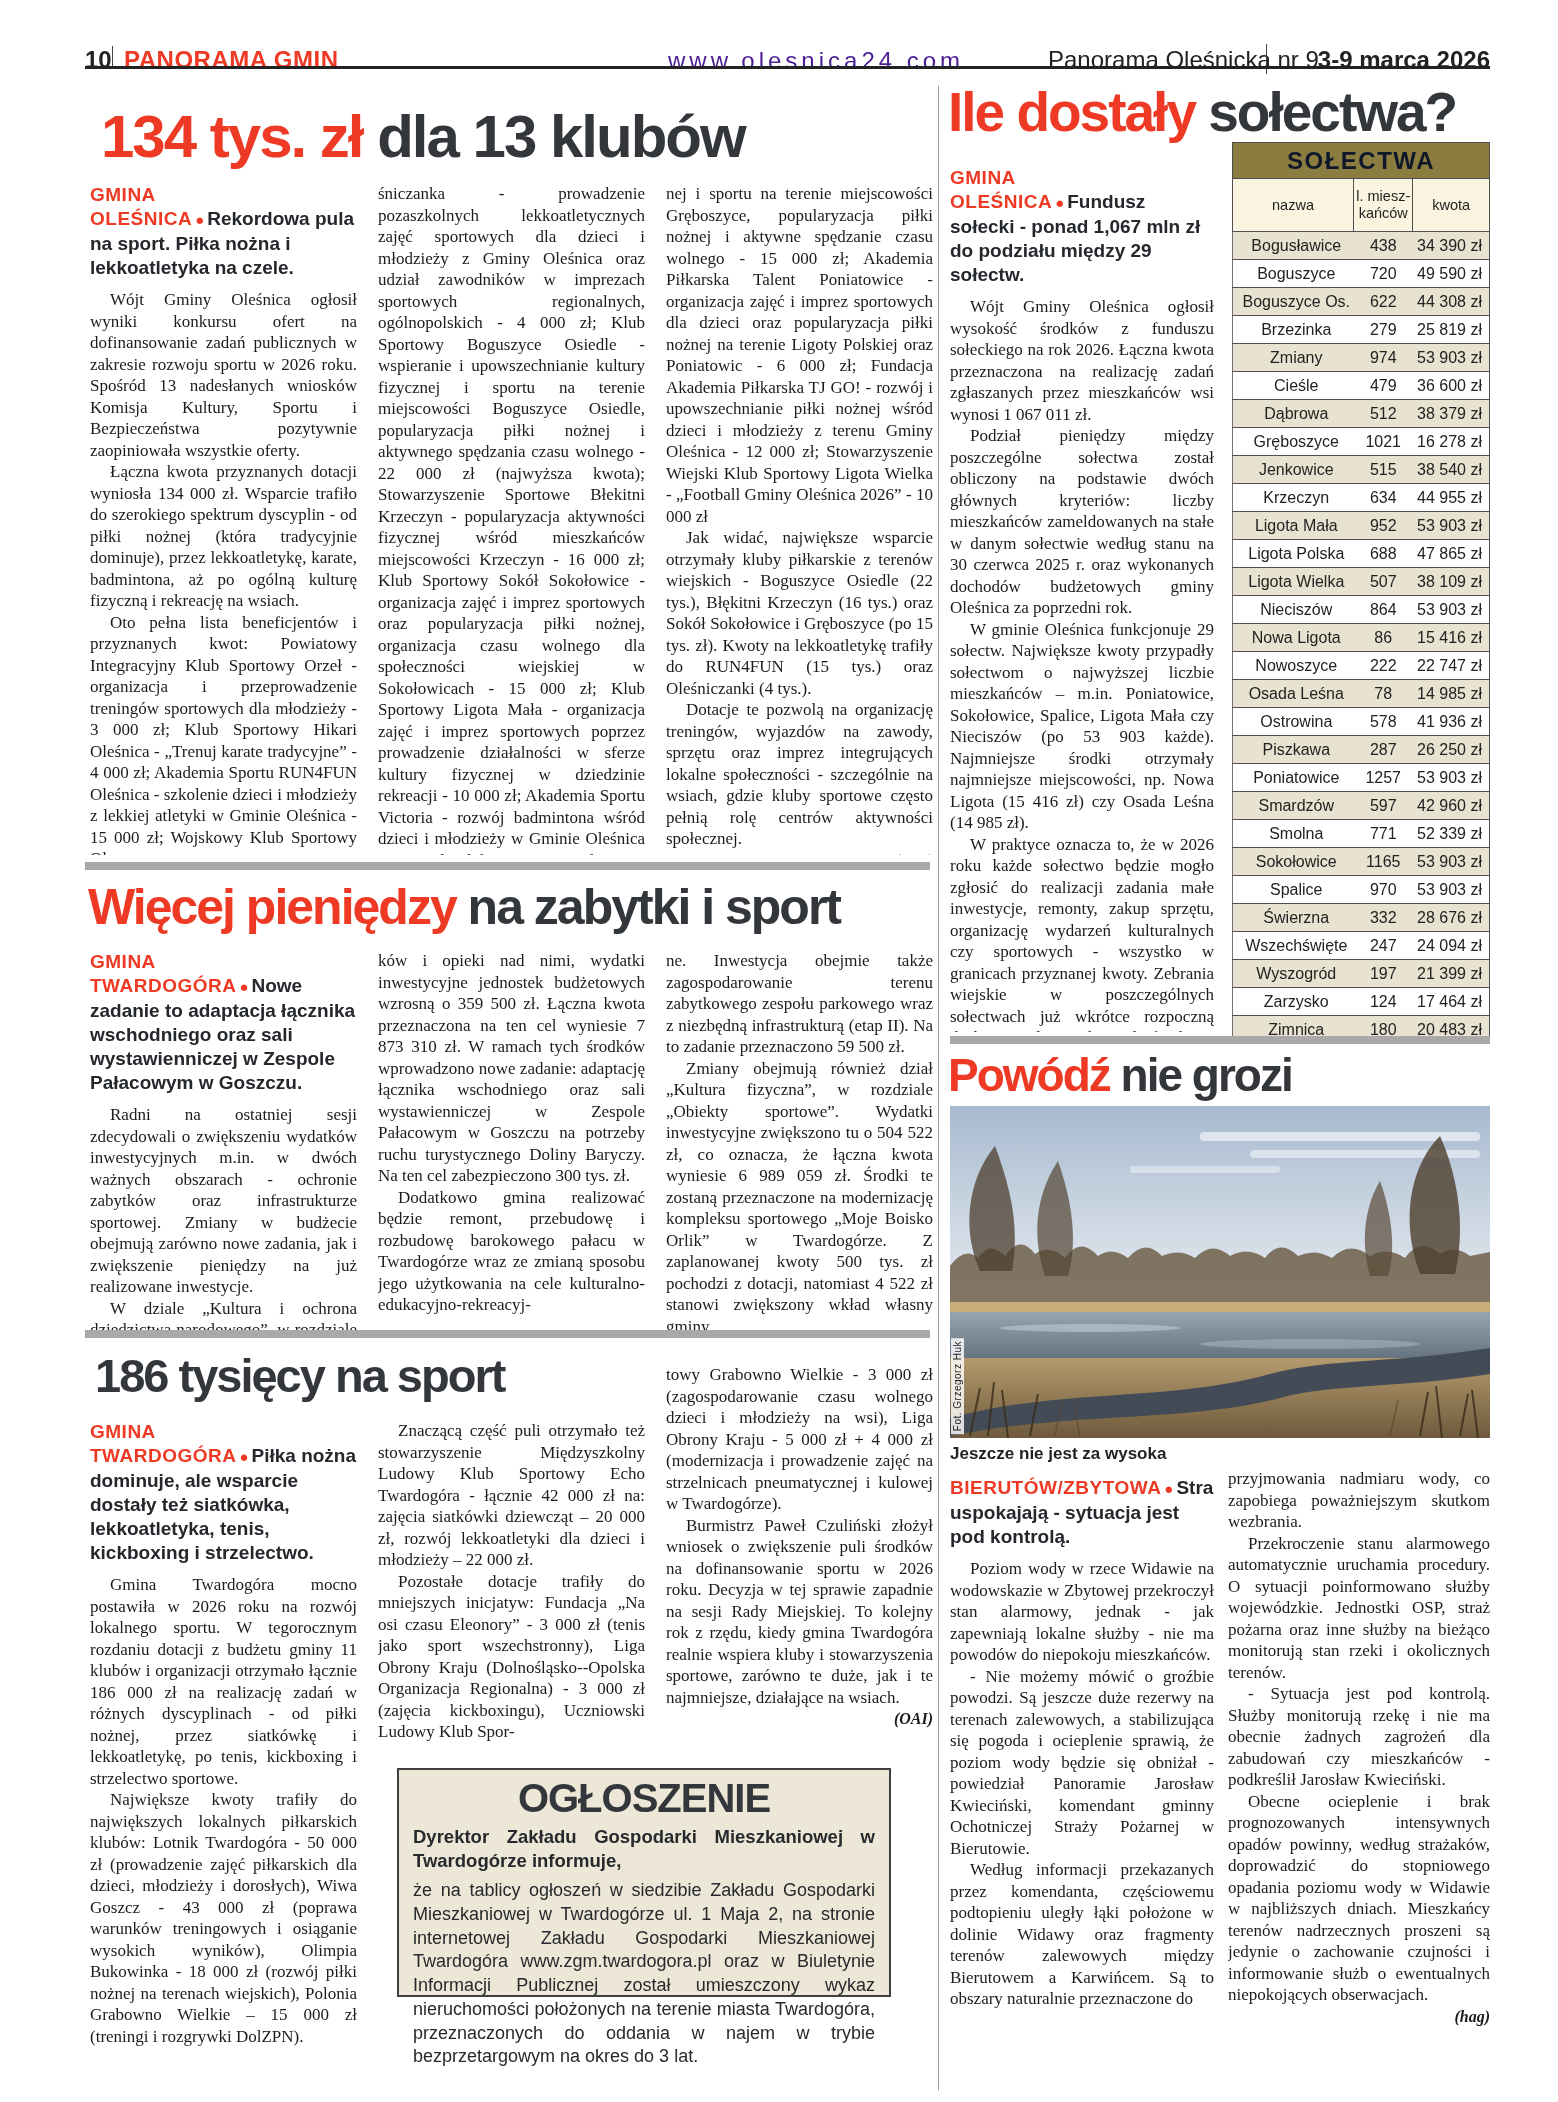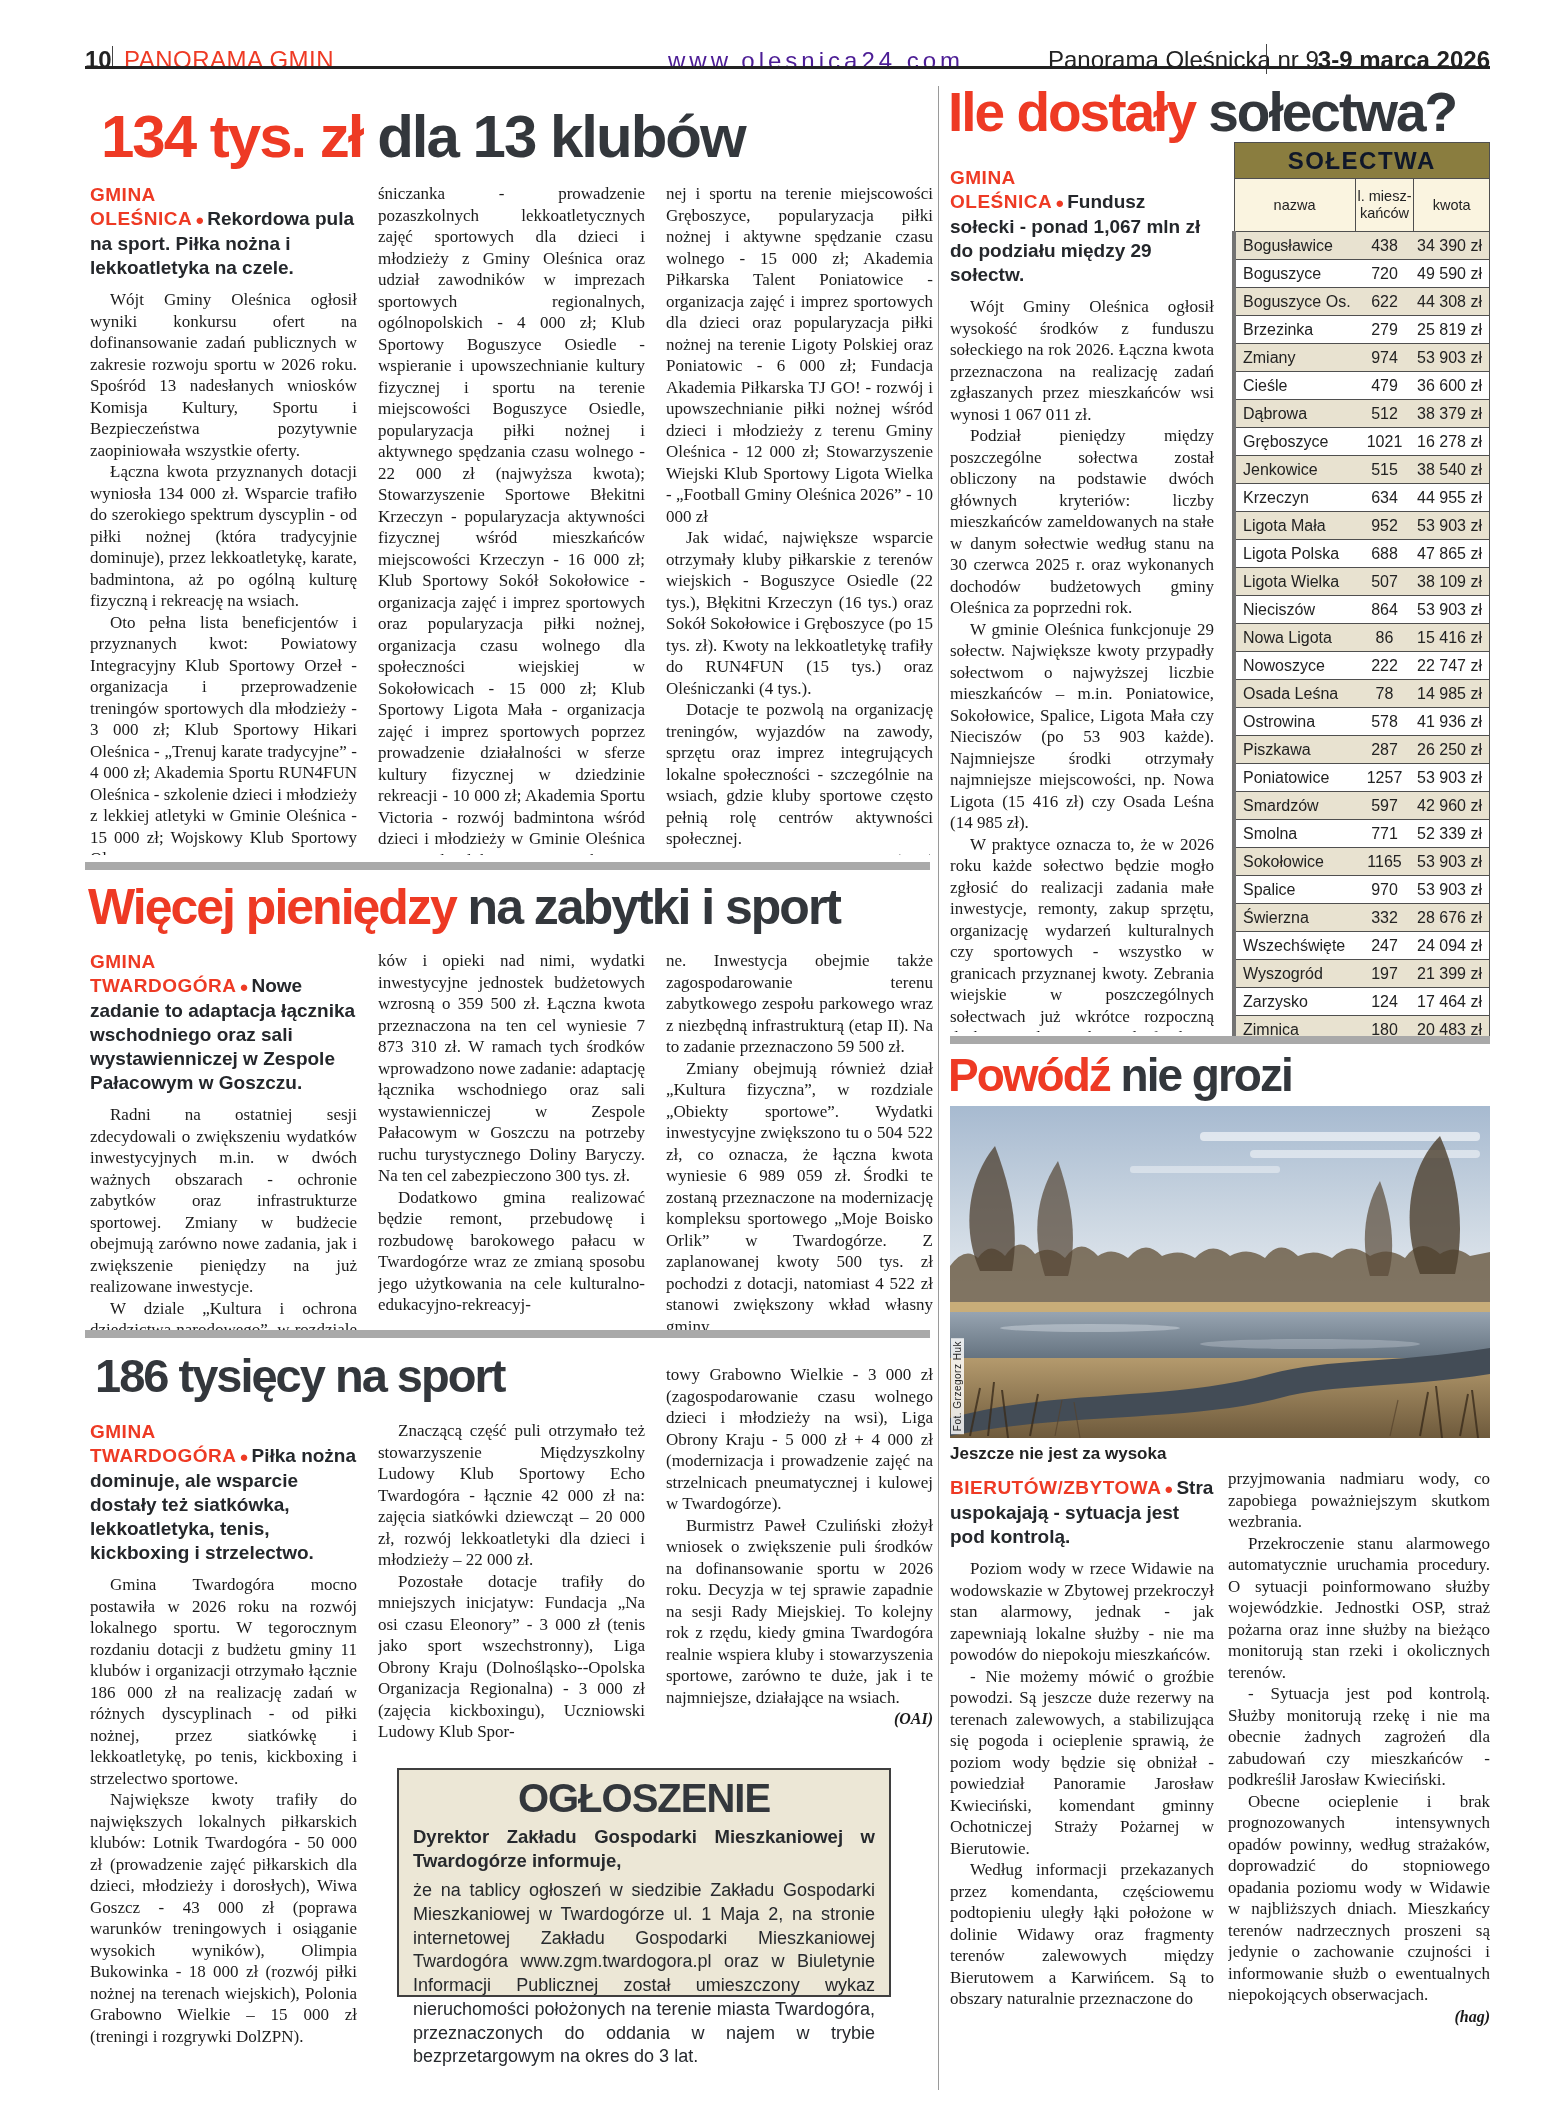--- a/index.html
+++ b/index.html
@@ -14,21 +14,21 @@
     --rule:#222;
   }
   html,body{margin:0;padding:0;background:#fff;}
   #page{position:relative;width:1558px;height:2102px;background:#fff;overflow:hidden;
         font-family:"Liberation Serif",serif;color:var(--ink);}
   .abs{position:absolute;}
 
   
   .hdr{font-family:"Liberation Sans",sans-serif;font-size:24px;color:#222;white-space:nowrap;}
   .hdr.b{font-weight:bold;}
-  .hdr.red{color:var(--red);font-weight:normal;letter-spacing:.5px;}
+  .hdr.red{color:var(--red);font-weight:bold;letter-spacing:.5px;}
   .hdr.spread{letter-spacing:4px;color:#4c1d95;}
   .vbar{width:1px;background:#444;}
   #head-rule{left:85px;top:66px;width:1405px;height:3px;background:var(--rule);}
 
   
   .hl{font-family:"Liberation Sans",sans-serif;font-weight:bold;letter-spacing:-2px;
       color:var(--dark);white-space:nowrap;line-height:1.02;}
   .hl .red{color:var(--red);}
 
   
@@ -51,21 +51,21 @@
 
   
   #sol-table{left:1232px;top:142px;width:258px;border-collapse:collapse;
              font-family:"Liberation Sans",sans-serif;}
   #sol-table,#sol-table td,#sol-table th{border:1px solid #4f4f4f;}
   #sol-title{background:var(--olive);color:#0f172a;font-size:24px;font-weight:bold;
              letter-spacing:1.5px;text-align:center;height:33px;}
   .sol-sub{background:var(--cream);font-size:14.5px;font-weight:normal;color:#222;
            text-align:center;height:50px;line-height:1.15;vertical-align:middle;}
   #sol-body td{height:25px;font-size:16px;color:#222;border-left:none;border-right:none;}
-  #sol-body td.c0{padding-left:7px;text-align:left;border-left:4px solid #737373;}
+  #sol-body td.c0{padding-left:7px;text-align:center;border-left:1px solid #737373;}
   #sol-body td.c1{text-align:center;}
   #sol-body td.c2{text-align:right;padding-right:7px;border-right:1px solid #4f4f4f;}
   #sol-body tr:nth-child(odd){background:var(--beige);}
 
   
   #og-box{left:397px;top:1768px;width:494px;height:229px;background:var(--boxbg);
           border:2px solid #3f3f3f;box-sizing:border-box;padding:6px 14px 10px 14px;
           font-family:"Liberation Sans",sans-serif;color:#26292d;}
   #og-title{font-size:40px;font-weight:bold;text-align:center;letter-spacing:-1px;
             color:var(--dark);margin:0 0 4px 0;}

